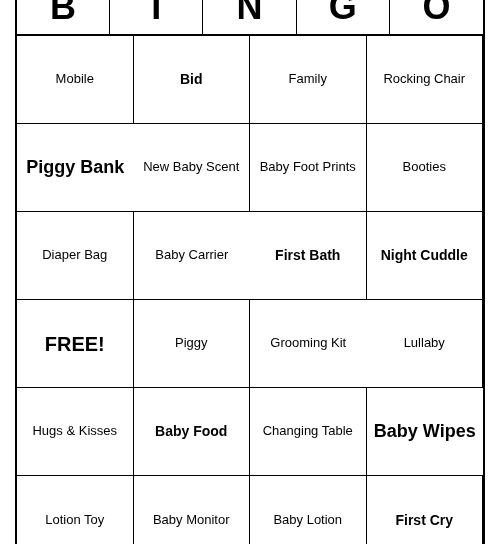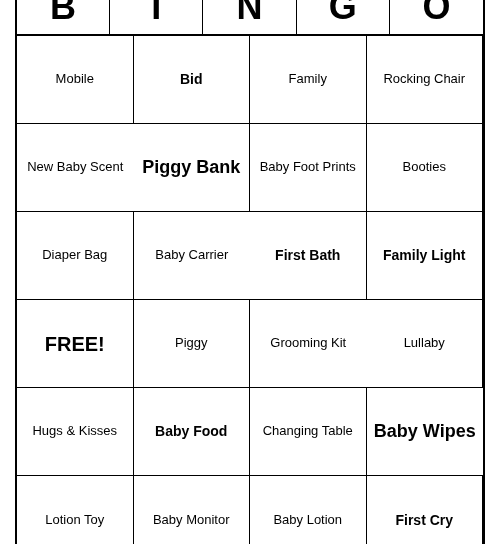--- a/index.html
+++ b/index.html
@@ -74,28 +74,28 @@
       <div class="bingo-header-cell">I</div>
       <div class="bingo-header-cell">N</div>
       <div class="bingo-header-cell">G</div>
       <div class="bingo-header-cell">O</div>
     </div>
   <div class="bingo-grid">
   <div class="bingo-cell">Mobile</div>
       <div class="bingo-cell large-text">Bid</div>
       <div class="bingo-cell">Family</div>
       <div class="bingo-cell">Rocking Chair</div>
+      <div class="bingo-cell medium-text">Piggy Bank</div>
       <div class="bingo-cell">New Baby Scent</div>
-      <div class="bingo-cell medium-text">Piggy Bank</div>
       <div class="bingo-cell">Baby Foot Prints</div>
       <div class="bingo-cell">Booties</div>
       <div class="bingo-cell">Diaper Bag</div>
       <div class="bingo-cell">Baby Carrier</div>
       <div class="bingo-cell large-text">First Bath</div>
-      <div class="bingo-cell large-text">Family Light</div>
+      <div class="bingo-cell large-text">Night Cuddle</div>
       <div class="bingo-cell free-cell">FREE!</div>
       <div class="bingo-cell">Piggy</div>
       <div class="bingo-cell">Grooming Kit</div>
       <div class="bingo-cell">Lullaby</div>
       <div class="bingo-cell">Hugs &amp; Kisses</div>
       <div class="bingo-cell large-text">Baby Food</div>
       <div class="bingo-cell">Changing Table</div>
       <div class="bingo-cell medium-text">Baby Wipes</div>
       <div class="bingo-cell">Lotion Toy</div>
       <div class="bingo-cell">Baby Monitor</div>

